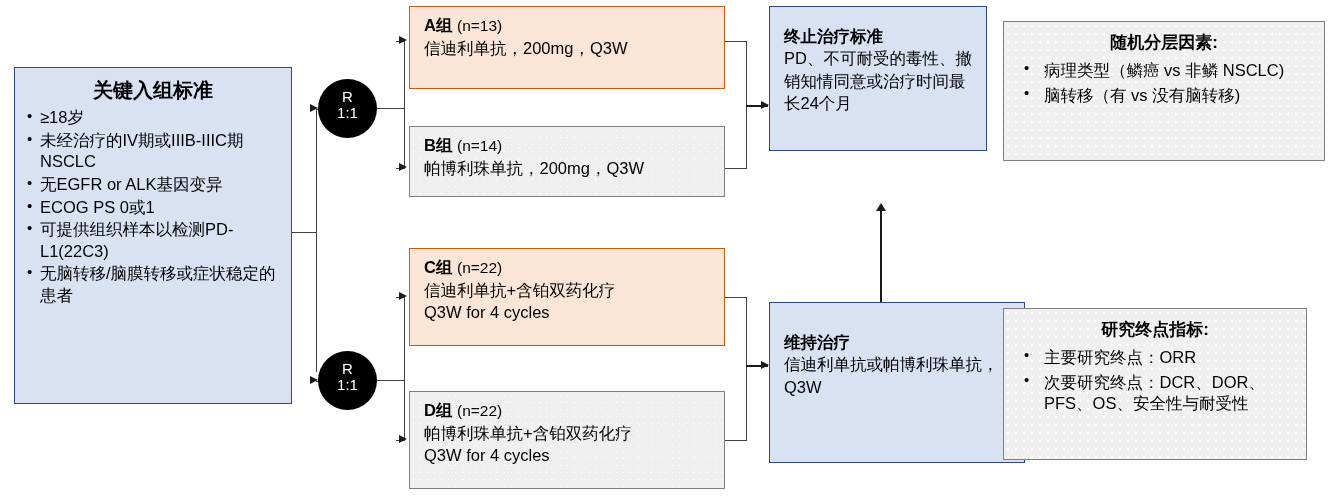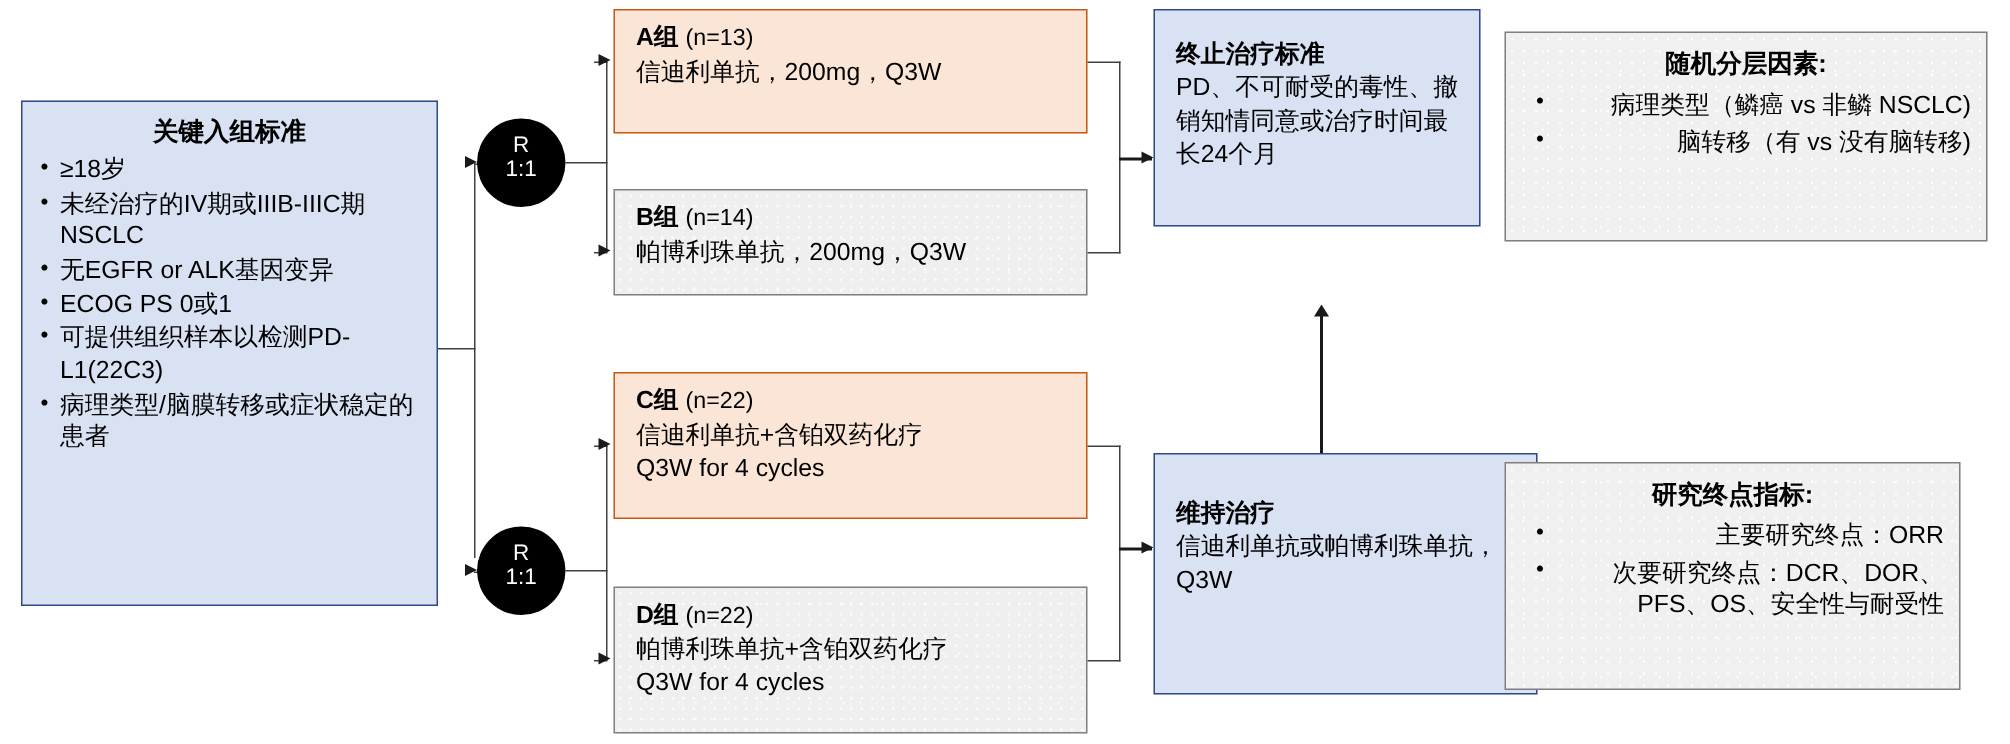--- a/index.html
+++ b/index.html
@@ -64,21 +64,21 @@
     display: inline;
   }
 
   
   #enroll {
     left: 14px; top: 67px; width: 278px; height: 337px;
     padding: 9px 10px 0 10px;
     font-size: 16.5px;
     line-height: 1.31;
   }
-  #enroll .b-title { font-size: 17px; margin-bottom: 4px; }
+  #enroll .b-title { font-size: 20px; margin-bottom: 4px; }
   #enroll ul {
     margin: 0; padding: 0; list-style: none;
   }
   #enroll li {
     position: relative;
     padding-left: 15px;
     margin: 0 0 1px 0;
   }
   #enroll li:before {
     content: "\2022";
@@ -113,21 +113,21 @@
   }
   #terminate .b-title-left, #maintain .b-title-left { font-size: 16.5px; }
 
   
   .panel {
     padding: 10px 10px 0 10px;
     font-size: 16.5px;
     line-height: 1.33;
   }
   .panel .b-title { font-size: 17px; margin-bottom: 5px; }
-  .panel ul { margin: 0; padding: 0; list-style: none; text-align: right; }
+  .panel ul { margin: 0; padding: 0; list-style: none; }
   .panel li {
     position: relative;
     padding-left: 30px;
     margin-bottom: 3px;
   }
   .panel li:before {
     content: "\2022";
     position: absolute;
     left: 10px; top: -2px;
     font-size: 15px;
@@ -180,21 +180,21 @@
 <div id="canvas">
 
   <div class="box box-blue" id="enroll">
     <span class="b-title">关键入组标准</span>
     <ul>
       <li>≥18岁</li>
       <li>未经治疗的IV期或IIIB-IIIC期NSCLC</li>
       <li>无EGFR or ALK基因变异</li>
       <li>ECOG PS 0或1</li>
       <li>可提供组织样本以检测PD-L1(22C3)</li>
-      <li>病理类型/脑膜转移或症状稳定的患者</li>
+      <li>无脑转移/脑膜转移或症状稳定的患者</li>
     </ul>
   </div>
 
   <div class="ln lnh" style="left:292px; top:232px; width:25px;"></div>
   <div class="ln lnv" style="left:316px; top:109px; height:263px;"></div>
   <div class="ln lnh" style="left:316px; top:109px; width:10px;"></div>
   <div class="arrow-r" style="left:310px; top:104px;"></div>
   <div class="ln lnh" style="left:316px; top:381px; width:10px;"></div>
   <div class="arrow-r" style="left:310px; top:376px;"></div>
 

